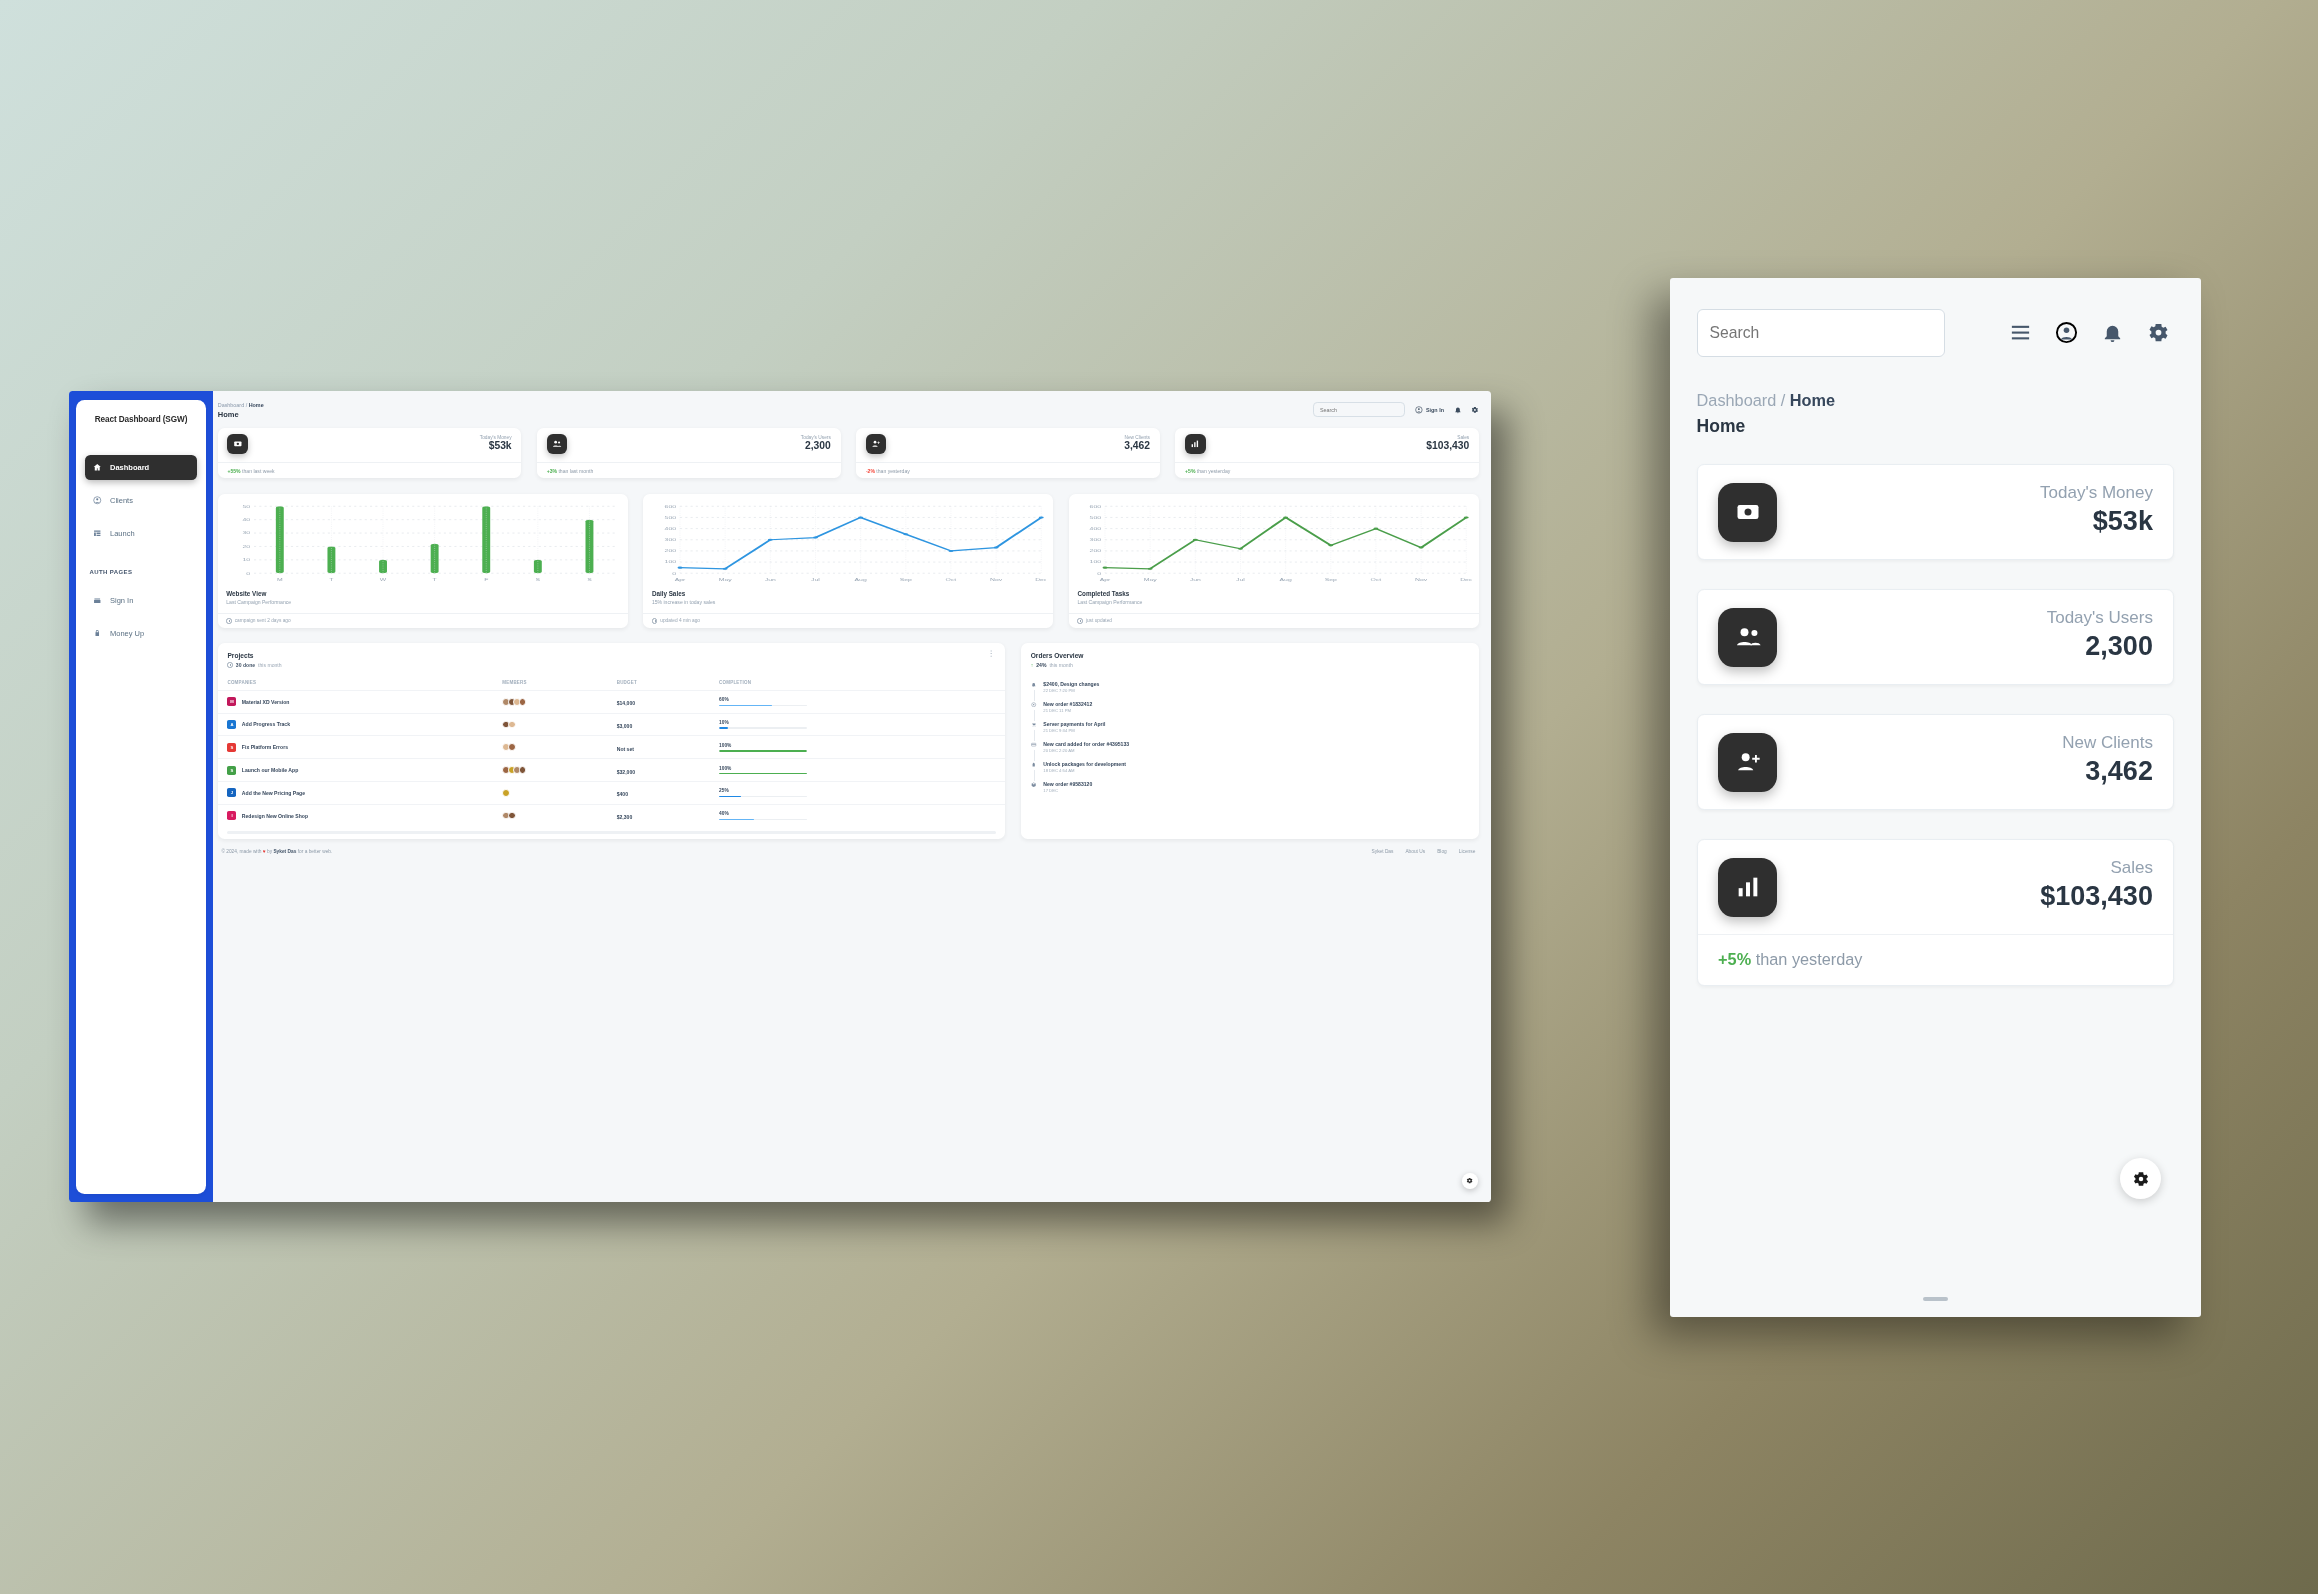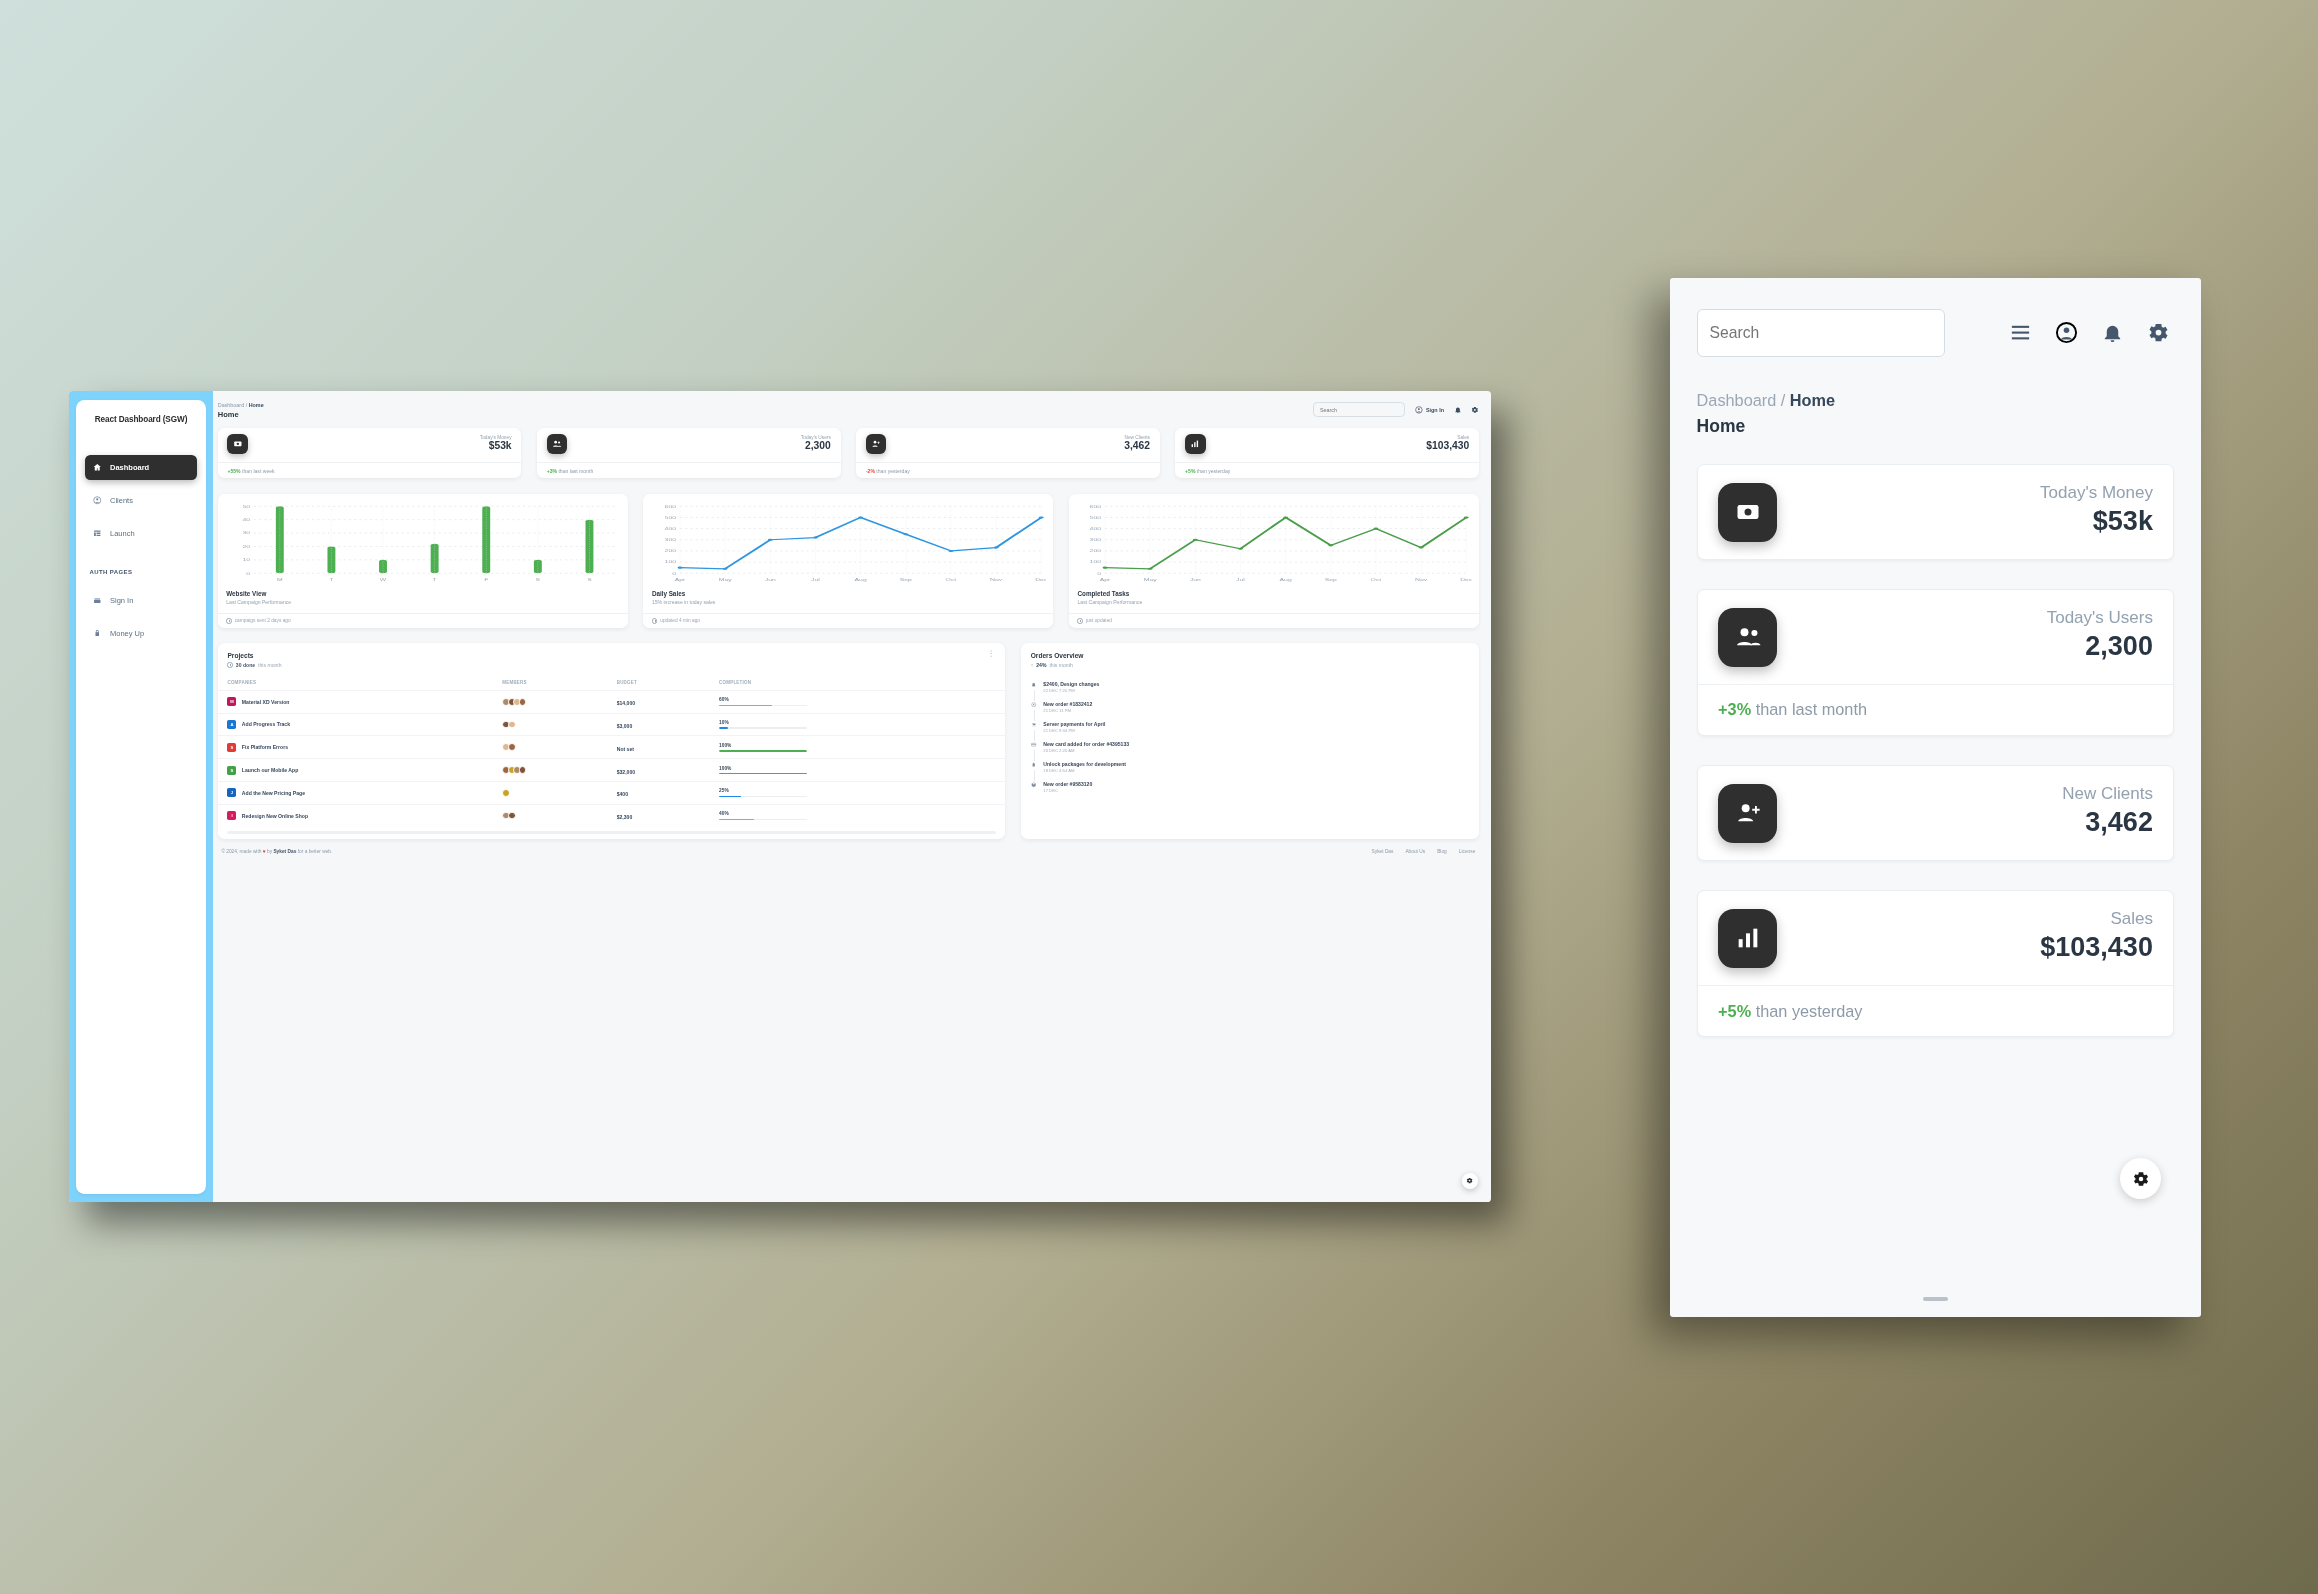--- a/index.html
+++ b/index.html
@@ -10,21 +10,21 @@
     position:relative;
   }
   
   #desktop-window{
     position:absolute; left:69px; top:391px; width:1422px; height:811px;
     background:#f5f7f9; border-radius:3.6px;
     box-shadow: 17px 20.5px 35px rgba(0,0,0,.45);
     display:flex; overflow:hidden;
   }
   #desktop-sidebar{
-    width:144px; flex:0 0 144px; padding:8.5px 7.2px; background:#7dd3fc;
+    width:144px; flex:0 0 144px; padding:8.5px 7.2px; background:#1d4ed8;
   }
   .sb-card{
     background:#fff; border-radius:8.5px; height:794px; padding:15.7px 8.5px;
     box-shadow:0 1.2px 3.6px rgba(0,0,0,.05);
   }
   .brand{ text-align:center; font-size:8.2px; font-weight:700; color:#2a2a2a; margin-bottom:31px; letter-spacing:-0.1px;}
   .sb-item{ display:flex; align-items:center; gap:7.8px; height:25px; padding:0 8.5px; border-radius:5.4px; margin-bottom:7.8px; font-size:7.5px; color:#5b7083;}
   .sb-item.active{ background:#2f2f2f; color:#fff; box-shadow:0 2.4px 7.2px rgba(0,0,0,.28); font-weight:600;}
   .sb-item .ic{ width:9px; height:9px; display:flex; align-items:center; justify-content:center;}
   .sb-item .ic svg{ width:8.5px; height:8.5px;}
@@ -763,21 +763,20 @@
               <path d="M2.5 19c1.3-3.6 11.7-3.6 13 0z" fill="#fff"></path>
               <circle cx="17.5" cy="8.6" r="2.6" fill="#fff"></circle>
               <path d="M14 19c.8-2.8 8-2.8 8.8 0z" fill="#fff"></path>
             </svg>
           </div>
         <div>
           <div class="m-label">Today's Users</div>
           <div class="m-value">2,300</div>
         </div>
       </div>
-      <div class="m-foot"><span class="up">+3%</span> <span>than last month</span></div>
     </div>
     <div class="m-card">
       <div class="m-card-top">
         <div class="m-icon">
             <svg viewBox="0 0 24 24">
               <circle cx="10" cy="8" r="3.4" fill="#fff"></circle>
               <path d="M3.5 19c1.3-3.6 11.7-3.6 13 0z" fill="#fff"></path>
               <path d="M18 6h1.6v2.4H22V10h-2.4v2.4H18V10h-2.4V8.4H18z" fill="#fff"></path>
             </svg>
           </div>

